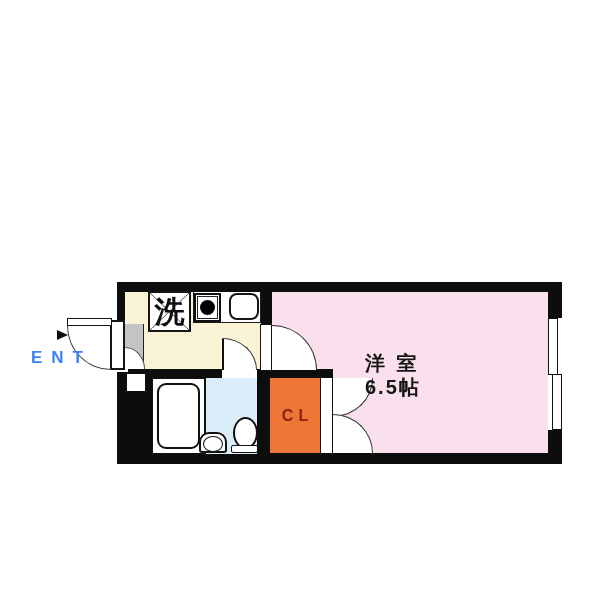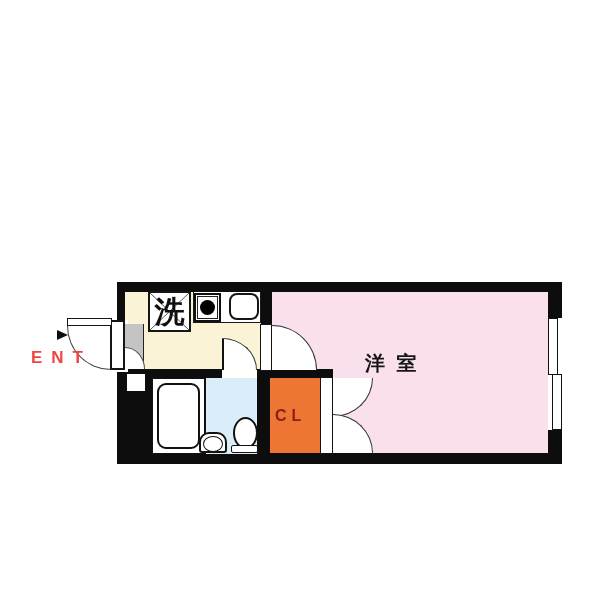--- a/index.html
+++ b/index.html
@@ -45,34 +45,34 @@
   .ent-frame{left:110px;top:320px;width:15px;height:50px;background:#fff;border:2px solid #151515;}
   .genkan{left:125px;top:324px;width:19px;height:45px;background:var(--entry-gray,#c4c4c4);border-right:1px solid #222;}
   .genkan-swing{left:125px;top:347px;width:20px;height:22px;background:#fff;
                 border-top-right-radius:100% 100%;border-top:1px solid #555;border-right:1px solid #555;}
   .notch{left:127px;top:374px;width:18px;height:17px;background:#fff;}
   .ent-leaf{left:67px;top:318px;width:45px;height:8px;background:#fff;border:1.5px solid #151515;}
   .ent-arc{left:67px;top:326px;width:44px;height:44px;background:transparent;
            border-bottom-left-radius:100% 100%;border-left:1px solid #444;border-bottom:1px solid #444;}
   .ent-arrow{left:57px;top:330px;width:0;height:0;
              border-left:11px solid #0d0d0d;border-top:5px solid transparent;border-bottom:5px solid transparent;}
-  .ent-label{left:31px;top:349px;font-size:17px;font-weight:600;letter-spacing:9px;color:#ef4444;line-height:1;}
+  .ent-label{left:31px;top:349px;font-size:17px;font-weight:600;letter-spacing:9px;color:#3b82f6;line-height:1;}
 
   
   .bath-room{left:152px;top:378px;width:105px;height:76px;background:#fff;border:1px solid #111;}
   .bath-blue{left:204px;top:378px;width:53px;height:76px;background:var(--bath-blue,#d9eef9);border-left:2px solid #111;}
   .tub{left:157px;top:383px;width:43px;height:66px;background:#fff;border:2px solid #111;border-radius:9px;}
   .basin{left:199px;top:432px;width:28px;height:21px;background:#fff;border:2px solid #111;border-radius:10px 10px 3px 3px;}
   .basin-bowl{left:203px;top:436px;width:20px;height:16px;background:#fff;border:1.5px solid #111;border-radius:50%;}
   .toilet-bowl{left:233px;top:417px;width:25px;height:32px;background:#fff;border:2px solid #111;border-radius:50%;}
   .toilet-tank{left:231px;top:445px;width:27px;height:8px;background:#fff;border:1.5px solid #111;border-radius:2px;}
 
   
   .cl-floor{left:270px;top:378px;width:50px;height:75px;background:var(--closet-orange,#ee7635);
-            display:flex;align-items:center;justify-content:flex-start;}
+            display:flex;align-items:center;justify-content:center;}
   .cl-label{font-size:16px;font-weight:700;letter-spacing:5px;padding-left:5px;
             color:var(--closet-label-red,#8b2015);line-height:1;}
   .cl-panel{left:320px;top:377px;width:13px;height:77px;background:#fff;border:1px solid #111;}
   .cl-swing-top{left:333px;top:378px;width:40px;height:39px;background:#fff;
                 border-bottom-right-radius:100% 100%;border-bottom:1px solid #333;border-right:1px solid #333;}
   .cl-swing-bottom{left:333px;top:414px;width:40px;height:39px;background:#fff;
                    border-top-right-radius:100% 100%;border-top:1px solid #333;border-right:1px solid #333;}
 
   
   .window{left:548px;top:318px;width:14px;height:112px;background:#fff;}
@@ -138,15 +138,16 @@
   <div class="el cl-swing-top"></div>
   <div class="el cl-swing-bottom"></div>
 
   <div class="el window">
     <div class="sash sash-top"></div>
     <div class="sash sash-bottom"></div>
   </div>
 
   <div class="el room-label">
     <div class="room-name">洋 室</div>
+    <div class="room-size">6.5帖</div>
   </div>
 
 </div>
 
 </body></html>

